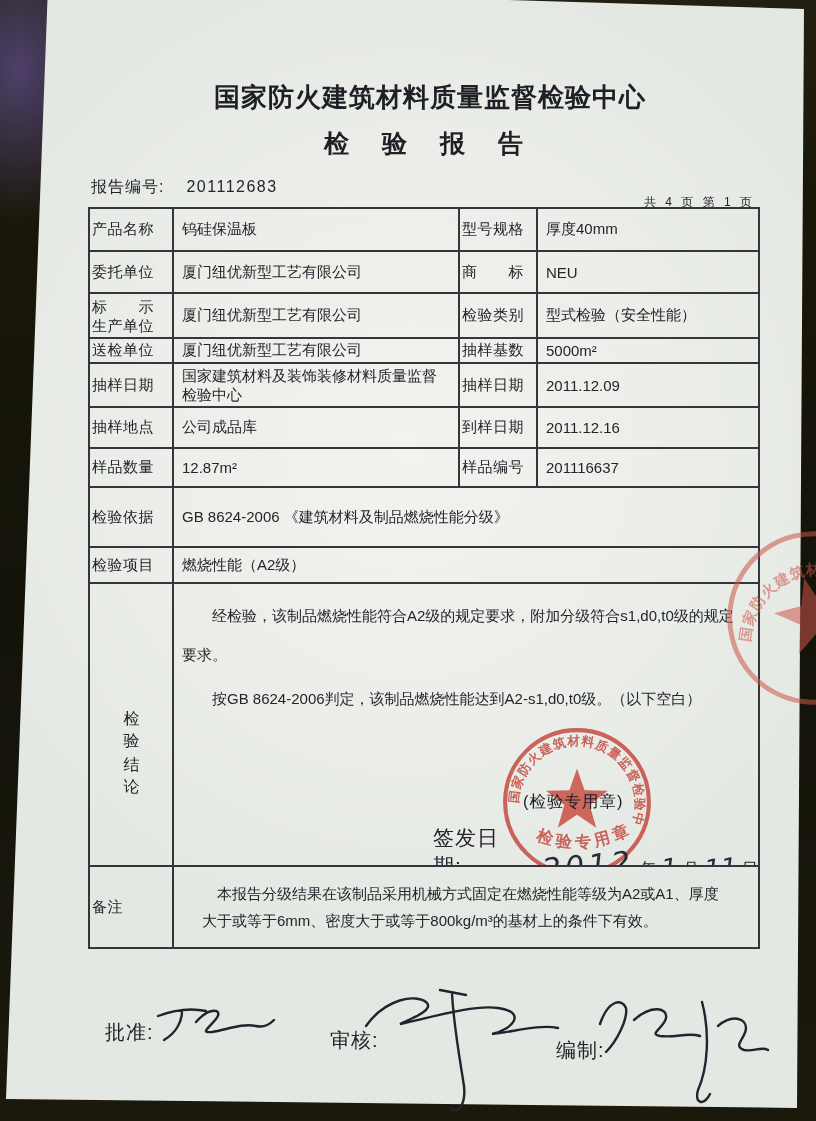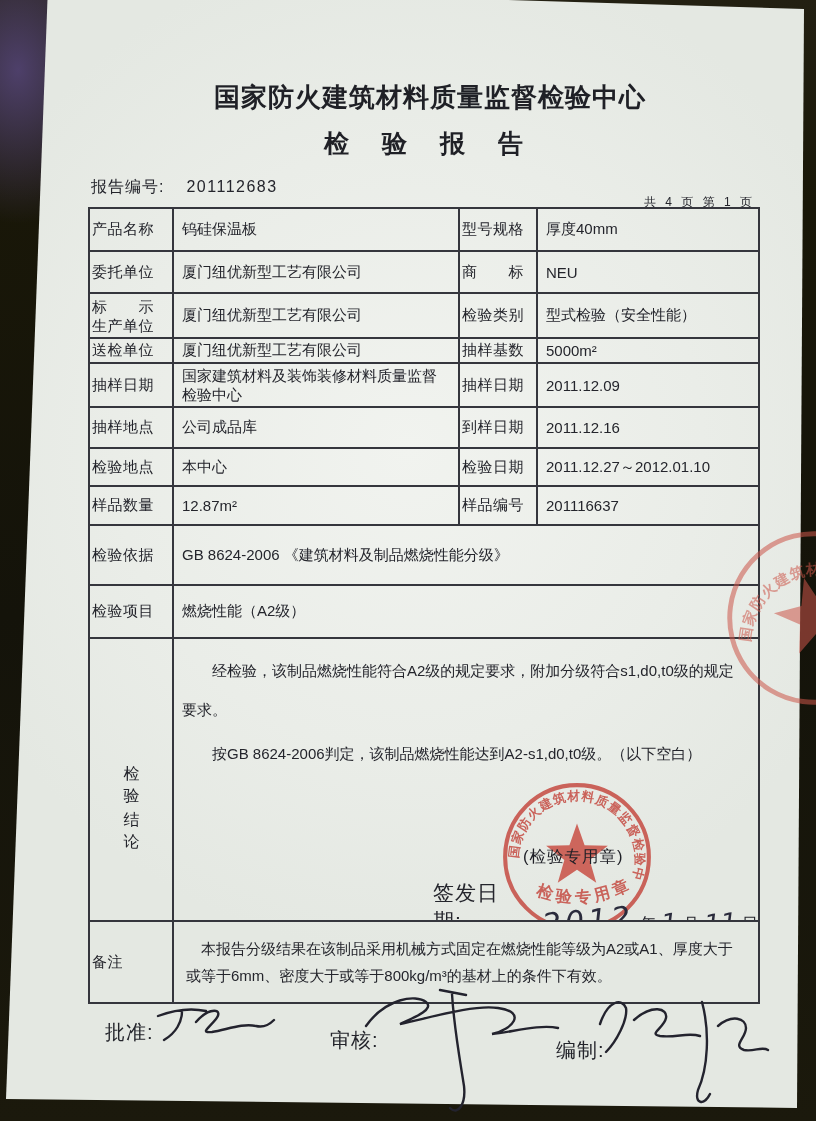--- a/index.html
+++ b/index.html
@@ -49,21 +49,21 @@
                letter-spacing:1px; color:#1e1f26; z-index:3; }
   .sign-line { position:absolute; left:259px; top:240px; display:flex;
                align-items:flex-end; z-index:3; }
   .sign-label { font-size:21px; letter-spacing:1px; padding-bottom:3px; }
   .hw { font-family:"DejaVu Sans",sans-serif; font-style:italic; color:#2a2b3c; }
   .hw-big { font-size:30px; display:inline-block; transform:rotate(-5deg);
             letter-spacing:4px; margin:0 6px 0 16px; }
   .hw-mid { font-size:26px; display:inline-block; transform:rotate(-4deg); margin:0 5px; }
   .unit { font-size:16px; padding-bottom:3px; }
 
-  td.remark-val { padding:4px 12px; line-height:27px; }
+  td.remark-val { padding:4px 28px; line-height:27px; }
   .remark-text { text-indent:1em; }
 
   .stamp-main { position:absolute; left:322px; top:137px; width:162px; height:162px;
                 opacity:.82; z-index:2; }
   .stamp-partial { position:absolute; left:716px; top:520px; width:196px; height:196px;
                    opacity:.55; transform:rotate(-14deg); z-index:2; }
 
   .sig-label { position:absolute; font-size:20px; letter-spacing:1px; color:#23242b; }
   .sig-svg { position:absolute; }
 </style>
@@ -122,37 +122,31 @@
         <td class="val" style="line-height:19px">国家建筑材料及装饰装修材料质量监督检验中心</td>
         <td class="lab">抽样日期</td>
         <td class="val2">2011.12.09</td>
       </tr>
       <tr style="height:41px">
         <td class="lab">抽样地点</td>
         <td class="val">公司成品库</td>
         <td class="lab">到样日期</td>
         <td class="val2">2011.12.16</td>
       </tr>
-      <tr style="height:38px">
-        <td class="lab">检验地点</td>
-        <td class="val">本中心</td>
-        <td class="lab">检验日期</td>
-        <td class="val2">2011.12.27～2012.01.10</td>
-      </tr>
       <tr style="height:39px">
         <td class="lab">样品数量</td>
         <td class="val">12.87m²</td>
         <td class="lab">样品编号</td>
         <td class="val2">201116637</td>
       </tr>
       <tr style="height:60px">
         <td class="lab">检验依据</td>
         <td class="val" colspan="3">GB 8624-2006 《建筑材料及制品燃烧性能分级》</td>
       </tr>
-      <tr style="height:53px">
+      <tr style="height:36px">
         <td class="lab">检验项目</td>
         <td class="val" colspan="3">燃烧性能（A2级）</td>
       </tr>
       <tr style="height:283px">
         <td class="vlab">
           <span class="vlab-inner">检验结论</span>
         </td>
         <td class="concl" colspan="3">
           <div class="concl-wrap">
             <div class="concl-text">

